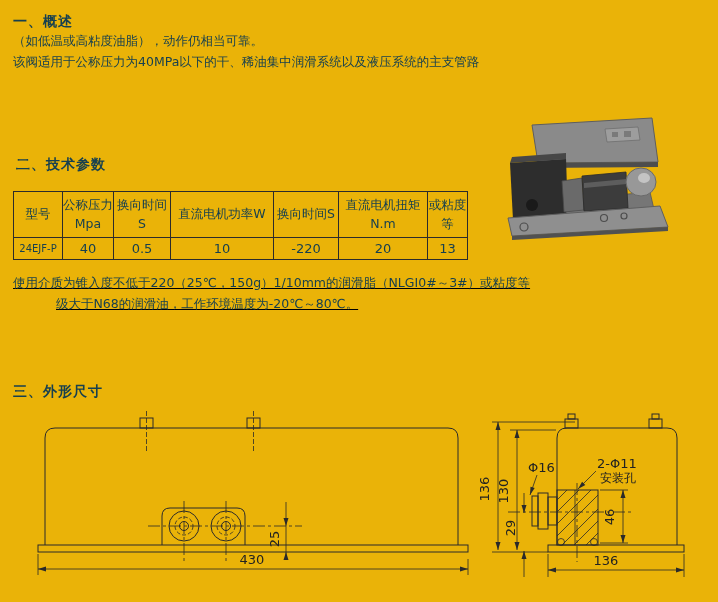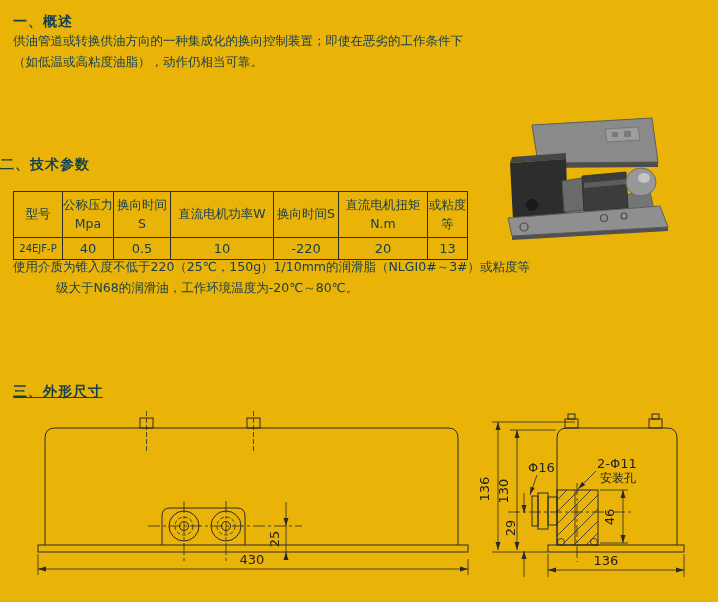--- a/index.html
+++ b/index.html
@@ -28,22 +28,22 @@
   .arrow{fill:#2a2a2a;stroke:none;}
 </style>
 </head>
 <body>
 
 <div id="page">
 
   <div class="abs heading" style="left:13px;top:13px;">一、概述</div>
 
   <div class="abs" style="left:13px;top:31px;">
-    <div class="bodyline">供油管道或转换供油方向的一种集成化的换向控制装置；即使在恶劣的工作条件下</div>
     <div class="bodyline">（如低温或高粘度油脂），动作仍相当可靠。</div>
+    <div class="bodyline">该阀适用于公称压力为40MPa以下的干、稀油集中润滑系统以及液压系统的主支管路</div>
   </div>
 
   <svg class="abs" style="left:500px;top:105px;" width="175" height="135" viewBox="0 0 175 135">
 
     <polygon points="32,20 152,13 158,57 38,58" fill="#8a8a8a" stroke="#5e5e5e" stroke-width="1"></polygon>
     <polygon points="38,58 158,57 158,62 39,63" fill="#4d4d4d" stroke="none"></polygon>
     <polygon points="105,24 138,22 140,35 107,37" fill="#9d9d9d" stroke="#6f6f6f" stroke-width="0.8"></polygon>
     <rect x="112" y="27" width="6" height="5" fill="#7a7a7a"></rect>
     <rect x="124" y="26" width="7" height="6" fill="#7a7a7a"></rect>
 
@@ -59,21 +59,21 @@
     <ellipse cx="141" cy="77" rx="15" ry="14" fill="#989898" stroke="#6a6a6a" stroke-width="1"></ellipse>
     <ellipse cx="144" cy="73" rx="6" ry="5" fill="#c4c4c4"></ellipse>
 
     <polygon points="8,113 160,101 168,122 12,131" fill="#8f8f8f" stroke="#5f5f5f" stroke-width="1"></polygon>
     <polygon points="12,131 168,122 168,126 12,135" fill="#515151"></polygon>
     <circle cx="24" cy="122" r="4" fill="none" stroke="#4d4d4d" stroke-width="1.2"></circle>
     <circle cx="104" cy="113" r="3.5" fill="none" stroke="#4d4d4d" stroke-width="1.2"></circle>
     <circle cx="124" cy="111" r="3" fill="none" stroke="#4d4d4d" stroke-width="1.2"></circle>
   </svg>
 
-  <div class="abs heading" style="left:0;top:156px;">二、技术参数</div>
+  <div class="abs heading" style="left:16px;top:156px;">二、技术参数</div>
 
   <table class="params abs" style="left:13px;top:191px;">
     <colgroup>
       <col style="width:49px">
         <col style="width:51px">
         <col style="width:57px">
       <col style="width:103px">
         <col style="width:65px">
         <col style="width:89px">
         <col style="width:40px">
@@ -95,26 +95,26 @@
       <td>40</td>
       <td>0.5</td>
       <td>10</td>
       <td>-220</td>
       <td>20</td>
       <td>13</td>
     </tr>
   </tbody>
     </table>
 
-  <div class="abs" style="left:13px;top:256px;">
+  <div class="abs" style="left:13px;top:272px;text-decoration:underline;">
     <div class="bodyline" style="line-height:21px;">使用介质为锥入度不低于220（25℃，150g）1/10mm的润滑脂（NLGI0#～3#）或粘度等</div>
     <div class="bodyline" style="line-height:21px;margin-left:43px;">级大于N68的润滑油，工作环境温度为-20℃～80℃。</div>
   </div>
 
-  <div class="abs heading" style="left:13px;top:383px;text-decoration:underline;">三、外形尺寸</div>
+  <div class="abs heading" style="left:13px;top:383px;">三、外形尺寸</div>
 
   <svg class="abs" style="left:0;top:405px;" width="718" height="197" viewBox="0 0 718 197">
 
     <g>
 
       <line class="thin" x1="146.5" y1="6" x2="146.5" y2="48" stroke-dasharray="5 2"></line>
       <line class="thin" x1="253.5" y1="6" x2="253.5" y2="48" stroke-dasharray="5 2"></line>
 
       <rect class="draw" x="140" y="13" width="13" height="10" fill="#fff"></rect>
       <rect class="draw" x="247" y="13" width="13" height="10" fill="#fff"></rect>

